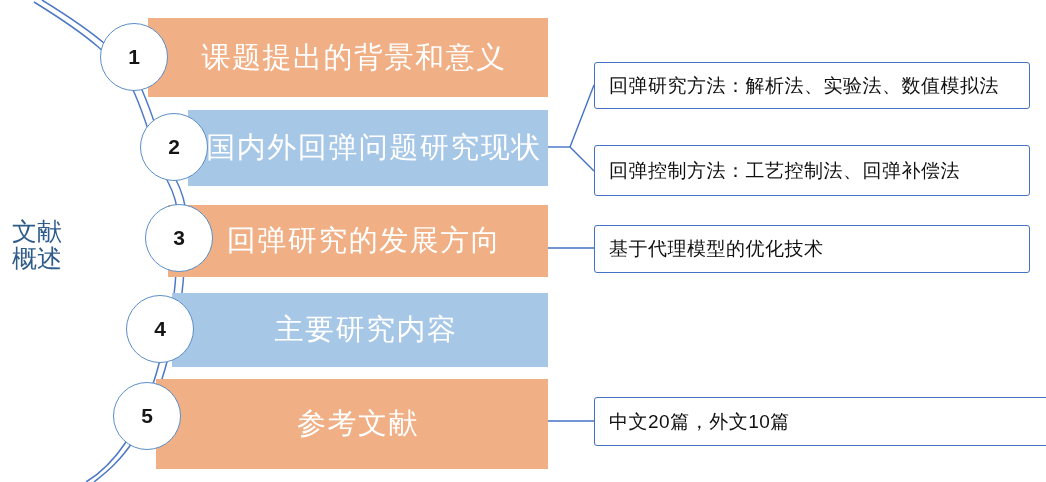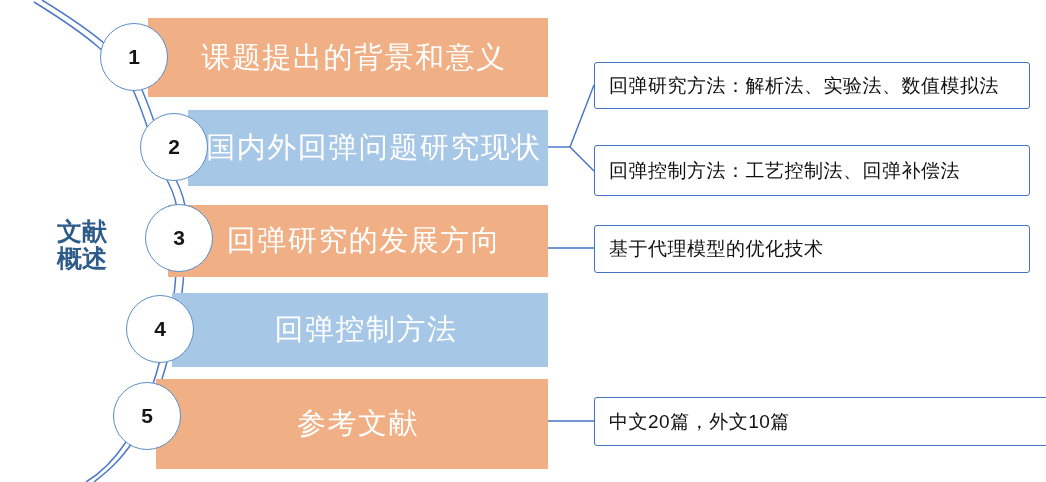--- a/index.html
+++ b/index.html
@@ -27,25 +27,25 @@
     pointer-events: none;
   }
 
   
   .side-title {
     position: absolute;
     left: 12px;
     top: 218px;
     width: 95px;
     color: #2E5C8A;
-    font-weight: bold;
+    font-weight: normal;
     font-size: 25px;
     line-height: 1.08;
     letter-spacing: 0px;
-    text-align: right;
+    text-align: left;
     white-space: pre-line;
   }
 
   
   .bar {
     position: absolute;
     display: flex;
     align-items: center;
     justify-content: center;
     color: #ffffff;
@@ -122,21 +122,21 @@
 
   <div class="bar" style="left:188px; top:110px; width:360px; height:76px; background:#A7C7E7;">
     <span class="bar-label">国内外回弹问题研究现状</span>
   </div>
 
   <div class="bar" style="left:168px; top:205px; width:380px; height:72px; background:#F0AF84;">
     <span class="bar-label">回弹研究的发展方向</span>
   </div>
 
   <div class="bar" style="left:172px; top:293px; width:376px; height:74px; background:#A7C7E7;">
-    <span class="bar-label">回弹控制方法</span>
+    <span class="bar-label">主要研究内容</span>
   </div>
 
   <div class="bar" style="left:156px; top:379px; width:392px; height:90px; background:#F0AF84;">
     <span class="bar-label">参考文献</span>
   </div>
 
   <div class="circle" style="left:100px; top:23px; width:68px; height:68px;">
     <span>1</span>
   </div>
 

